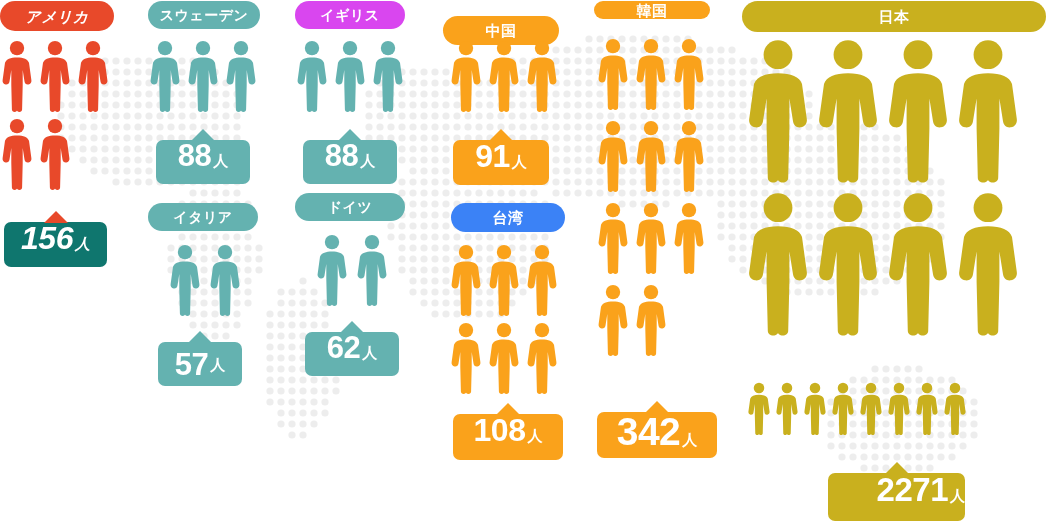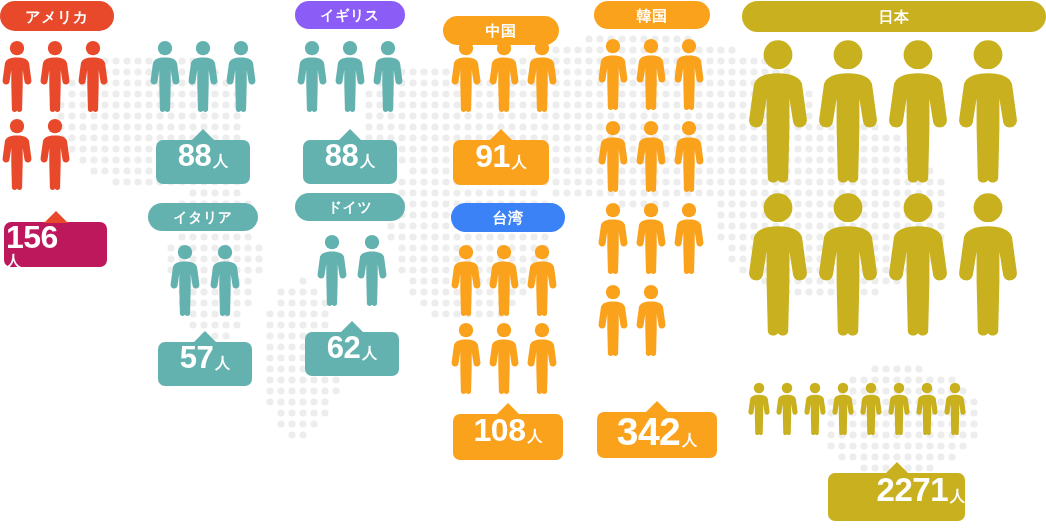--- a/index.html
+++ b/index.html
@@ -1440,21 +1440,21 @@
       <circle cx="952" cy="457" r="3.6" fill="#ededed"></circle>
       <circle cx="864" cy="468" r="3.6" fill="#ededed"></circle>
       <circle cx="875" cy="468" r="3.6" fill="#ededed"></circle>
       <circle cx="886" cy="468" r="3.6" fill="#ededed"></circle>
       <circle cx="897" cy="468" r="3.6" fill="#ededed"></circle>
       <circle cx="908" cy="468" r="3.6" fill="#ededed"></circle>
       <circle cx="919" cy="468" r="3.6" fill="#ededed"></circle>
       <circle cx="930" cy="468" r="3.6" fill="#ededed"></circle>
     </svg>
 
-  <div class="grp" style="left:0px; top:0px; width:130px; height:280px;">
+  <div class="grp" style="left:0px; top:0px; width:130px; height:280px;font-style:italic;">
     <div class="pill" style="left:0px; top:1px; width:114px; height:30px; background:#e8492a; font-size:15px;">
       <span>アメリカ</span>
     </div>
     <div class="people" style="left:2px; top:40px; width:120px; gap:6px 8px;">
         <span class="fig">
           <svg width="30" height="72" viewBox="0 0 100 240">
             <circle cx="50" cy="27" r="24" fill="#e8492a"></circle>
             <path fill="#e8492a" d="M50 58 C28 58 14 64 10 76 L2 134 C1 141 5 147 12 148 C19 149 24 145 25 138 L31 100 L31 150 L33 232 C33 237 37 240 42 240 C47 240 51 237 51 232 L51 160 L49 160 L49 232 C49 237 53 240 58 240 C63 240 67 237 67 232 L69 150 L69 100 L75 138 C76 145 81 149 88 148 C95 147 99 141 98 134 L90 76 C86 64 72 58 50 58 Z"></path>
           </svg>
         </span>
@@ -1476,28 +1476,31 @@
             <path fill="#e8492a" d="M50 58 C28 58 14 64 10 76 L2 134 C1 141 5 147 12 148 C19 149 24 145 25 138 L31 100 L31 150 L33 232 C33 237 37 240 42 240 C47 240 51 237 51 232 L51 160 L49 160 L49 232 C49 237 53 240 58 240 C63 240 67 237 67 232 L69 150 L69 100 L75 138 C76 145 81 149 88 148 C95 147 99 141 98 134 L90 76 C86 64 72 58 50 58 Z"></path>
           </svg>
         </span>
         <span class="fig">
           <svg width="30" height="72" viewBox="0 0 100 240">
             <circle cx="50" cy="27" r="24" fill="#e8492a"></circle>
             <path fill="#e8492a" d="M50 58 C28 58 14 64 10 76 L2 134 C1 141 5 147 12 148 C19 149 24 145 25 138 L31 100 L31 150 L33 232 C33 237 37 240 42 240 C47 240 51 237 51 232 L51 160 L49 160 L49 232 C49 237 53 240 58 240 C63 240 67 237 67 232 L69 150 L69 100 L75 138 C76 145 81 149 88 148 C95 147 99 141 98 134 L90 76 C86 64 72 58 50 58 Z"></path>
           </svg>
         </span>
       </div>
-    <div class="valbox" style="left:4px; top:222px; width:103px; height:45px; background:#be185d; color:#e8492a;flex-direction:column;">
+    <div class="valbox" style="left:4px; top:222px; width:103px; height:45px; background:#0f766e; color:#e8492a;">
       <span class="tip"></span>
       <span class="num" style="font-size:32px; color:#ffffff;">156</span>
       <span class="unit" style="font-size:15px; color:#ffffff;">人</span>
     </div>
   </div>
 
   <div class="grp" style="left:148px; top:0px; width:130px; height:195px;">
+    <div class="pill" style="left:0px; top:1px; width:112px; height:28px; background:#64b2b0; font-size:14px;">
+      <span>スウェーデン</span>
+    </div>
     <div class="people" style="left:2px; top:40px; width:120px; gap:6px 8px;">
         <span class="fig">
           <svg width="30" height="72" viewBox="0 0 100 240">
             <circle cx="50" cy="27" r="24" fill="#64b2b0"></circle>
             <path fill="#64b2b0" d="M50 58 C28 58 14 64 10 76 L2 134 C1 141 5 147 12 148 C19 149 24 145 25 138 L31 100 L31 150 L33 232 C33 237 37 240 42 240 C47 240 51 237 51 232 L51 160 L49 160 L49 232 C49 237 53 240 58 240 C63 240 67 237 67 232 L69 150 L69 100 L75 138 C76 145 81 149 88 148 C95 147 99 141 98 134 L90 76 C86 64 72 58 50 58 Z"></path>
           </svg>
         </span>
         <span class="fig">
           <svg width="30" height="72" viewBox="0 0 100 240">
             <circle cx="50" cy="27" r="24" fill="#64b2b0"></circle>
@@ -1512,21 +1515,21 @@
         </span>
       </div>
     <div class="valbox" style="left:8px; top:140px; width:94px; height:44px; background:#64b2b0; color:#64b2b0;">
       <span class="tip"></span>
       <span class="num" style="font-size:31px; color:#ffffff;">88</span>
       <span class="unit" style="font-size:15px; color:#ffffff;">人</span>
     </div>
   </div>
 
   <div class="grp" style="left:295px; top:0px; width:130px; height:195px;">
-    <div class="pill" style="left:0px; top:1px; width:110px; height:28px; background:#8b5cf6; font-size:14px;">
+    <div class="pill" style="left:0px; top:1px; width:110px; height:28px; background:#d946ef; font-size:14px;">
       <span>イギリス</span>
     </div>
     <div class="people" style="left:2px; top:40px; width:120px; gap:6px 8px;">
         <span class="fig">
           <svg width="30" height="72" viewBox="0 0 100 240">
             <circle cx="50" cy="27" r="24" fill="#64b2b0"></circle>
             <path fill="#64b2b0" d="M50 58 C28 58 14 64 10 76 L2 134 C1 141 5 147 12 148 C19 149 24 145 25 138 L31 100 L31 150 L33 232 C33 237 37 240 42 240 C47 240 51 237 51 232 L51 160 L49 160 L49 232 C49 237 53 240 58 240 C63 240 67 237 67 232 L69 150 L69 100 L75 138 C76 145 81 149 88 148 C95 147 99 141 98 134 L90 76 C86 64 72 58 50 58 Z"></path>
           </svg>
         </span>
         <span class="fig">
@@ -1560,21 +1563,21 @@
             <path fill="#64b2b0" d="M50 58 C28 58 14 64 10 76 L2 134 C1 141 5 147 12 148 C19 149 24 145 25 138 L31 100 L31 150 L33 232 C33 237 37 240 42 240 C47 240 51 237 51 232 L51 160 L49 160 L49 232 C49 237 53 240 58 240 C63 240 67 237 67 232 L69 150 L69 100 L75 138 C76 145 81 149 88 148 C95 147 99 141 98 134 L90 76 C86 64 72 58 50 58 Z"></path>
           </svg>
         </span>
         <span class="fig">
           <svg width="30" height="72" viewBox="0 0 100 240">
             <circle cx="50" cy="27" r="24" fill="#64b2b0"></circle>
             <path fill="#64b2b0" d="M50 58 C28 58 14 64 10 76 L2 134 C1 141 5 147 12 148 C19 149 24 145 25 138 L31 100 L31 150 L33 232 C33 237 37 240 42 240 C47 240 51 237 51 232 L51 160 L49 160 L49 232 C49 237 53 240 58 240 C63 240 67 237 67 232 L69 150 L69 100 L75 138 C76 145 81 149 88 148 C95 147 99 141 98 134 L90 76 C86 64 72 58 50 58 Z"></path>
           </svg>
         </span>
       </div>
-    <div class="valbox" style="left:10px; top:140px; width:94px; height:44px; background:#64b2b0; color:#64b2b0;">
+    <div class="valbox" style="left:10px; top:140px; width:84px; height:44px; background:#64b2b0; color:#64b2b0;align-items:center;">
       <span class="tip"></span>
       <span class="num" style="font-size:31px; color:#ffffff;">57</span>
       <span class="unit" style="font-size:15px; color:#ffffff;">人</span>
     </div>
   </div>
 
   <div class="grp" style="left:295px; top:192px; width:130px; height:190px;">
     <div class="pill" style="left:0px; top:1px; width:110px; height:28px; background:#64b2b0; font-size:14px;">
       <span>ドイツ</span>
     </div>
@@ -1673,21 +1676,21 @@
         </span>
       </div>
     <div class="valbox" style="left:10px; top:212px; width:110px; height:46px; background:#faa21b; color:#faa21b;">
       <span class="tip"></span>
       <span class="num" style="font-size:32px; color:#ffffff;">108</span>
       <span class="unit" style="font-size:15px; color:#ffffff;">人</span>
     </div>
   </div>
 
   <div class="grp" style="left:592px; top:0px; width:140px; height:470px;">
-    <div class="pill" style="left:2px; top:1px; width:116px; height:28px; background:#faa21b; font-size:15px;">
+    <div class="pill" style="left:2px; top:1px; width:116px; height:18px; background:#faa21b; font-size:15px;">
       <span>韓国</span>
     </div>
     <div class="people" style="left:6px; top:38px; width:120px; gap:10px 8px;">
         <span class="fig">
           <svg width="30" height="72" viewBox="0 0 100 240">
             <circle cx="50" cy="27" r="24" fill="#faa21b"></circle>
             <path fill="#faa21b" d="M50 58 C28 58 14 64 10 76 L2 134 C1 141 5 147 12 148 C19 149 24 145 25 138 L31 100 L31 150 L33 232 C33 237 37 240 42 240 C47 240 51 237 51 232 L51 160 L49 160 L49 232 C49 237 53 240 58 240 C63 240 67 237 67 232 L69 150 L69 100 L75 138 C76 145 81 149 88 148 C95 147 99 141 98 134 L90 76 C86 64 72 58 50 58 Z"></path>
           </svg>
         </span>
         <span class="fig">

